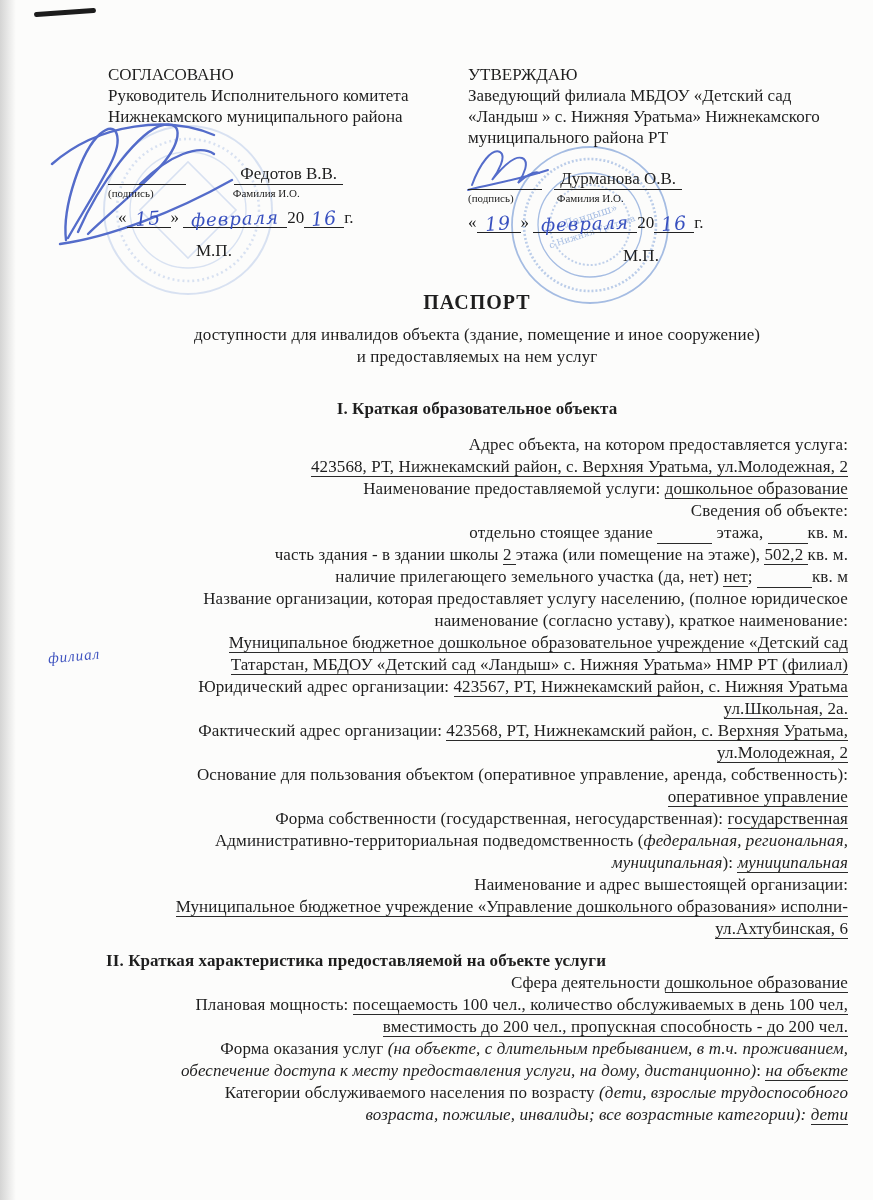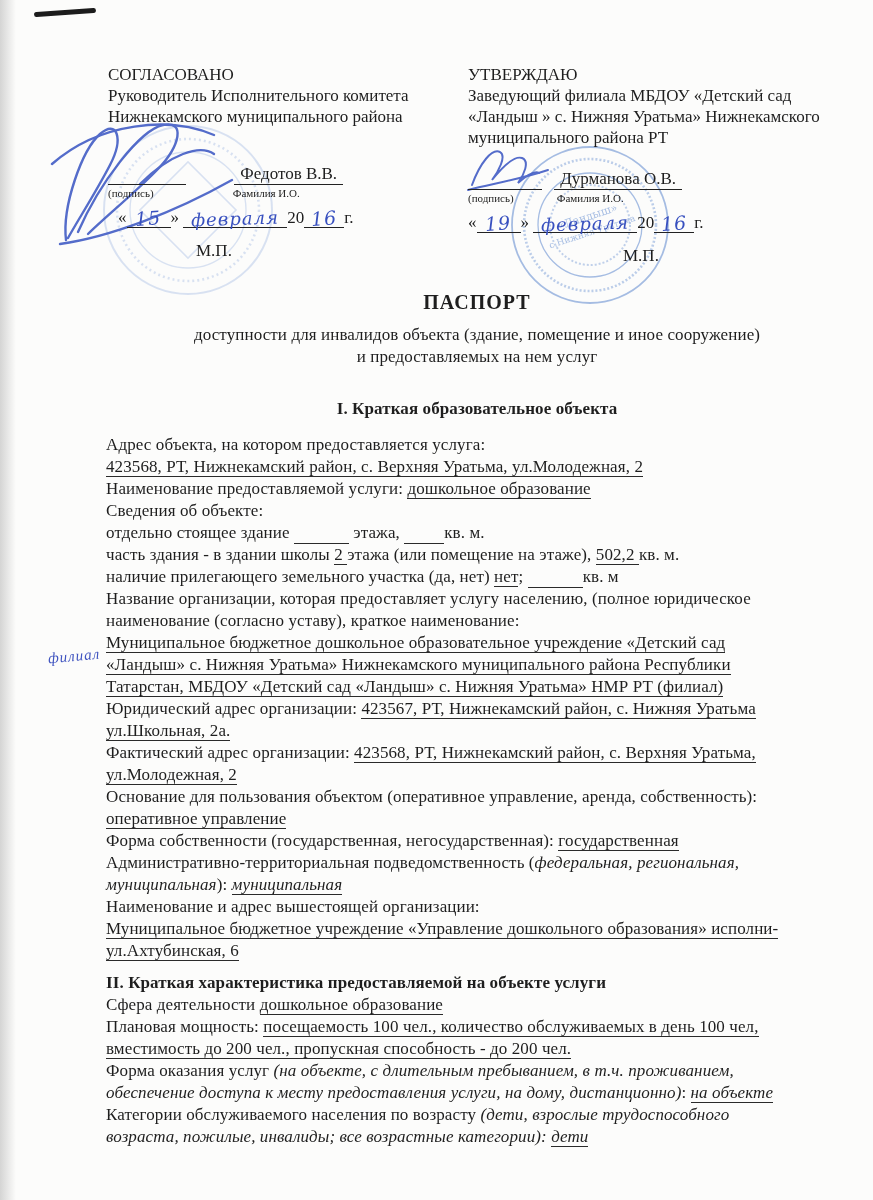--- a/index.html
+++ b/index.html
@@ -33,21 +33,21 @@
   .margin-note{position:absolute;left:48px;top:648px;font-style:italic;color:#4155c0;
         font-size:15px;transform:rotate(-5deg);letter-spacing:1px;}
   
   .body{position:absolute;left:106px;top:290px;width:742px;font-size:17px;letter-spacing:.1px;}
   .doc-title{text-align:center;font-weight:bold;font-size:20px;letter-spacing:1px;height:24px;
         line-height:24px;margin-bottom:10px;}
   .doc-sub{text-align:center;height:22px;line-height:22px;}
   .h1c{text-align:center;font-weight:bold;height:22px;line-height:22px;}
   .h2l{text-align:left;font-weight:bold;height:22px;line-height:22px;}
   .sp14{height:14px}.sp30{height:30px}.sp10{height:10px}
-  .line{height:22px;line-height:22px;white-space:nowrap;}
+  .line{height:22px;line-height:22px;white-space:nowrap;text-align:right;}
   .u{border-bottom:1.2px solid #2a2a2a;padding-bottom:0;}
   .i{font-style:italic;}
   .blank{display:inline-block;border-bottom:1.2px solid #2a2a2a;height:14px;vertical-align:bottom;}
 </style>
 </head>
 <body>
 
 <div class="page">
   <div class="edge-shadow"></div>
   <div class="pen-mark"></div>
@@ -139,21 +139,20 @@
         <div class="line"><span>Адрес объекта, на котором предоставляется услуга:</span></div>
         <div class="line"><span class="u">423568, РТ, Нижнекамский район, с. Верхняя Уратьма, ул.Молодежная, 2</span></div>
         <div class="line"><span>Наименование предоставляемой услуги: </span><span class="u">дошкольное образование</span></div>
         <div class="line"><span>Сведения об объекте:</span></div>
         <div class="line"><span>отдельно стоящее здание </span><span class="blank" style="width: 55px;"></span><span> этажа,  </span><span class="blank" style="width: 40px;"></span><span>кв. м.</span></div>
         <div class="line"><span>часть здания - в здании школы  </span><span class="u"> 2 </span><span> этажа (или помещение на этаже),  </span><span class="u"> 502,2 </span><span> кв. м.</span></div>
         <div class="line"><span>наличие прилегающего земельного участка (да, нет) </span><span class="u">нет</span><span>;  </span><span class="blank" style="width: 55px;"></span><span>кв. м</span></div>
         <div class="line"><span>Название организации, которая предоставляет услугу населению, (полное юридическое</span></div>
         <div class="line"><span>наименование (согласно уставу), краткое наименование:</span></div>
         <div class="line"><span class="u">Муниципальное  бюджетное дошкольное образовательное учреждение «Детский сад</span></div>
-        <div class="line"><span class="u">«Ландыш» с. Нижняя Уратьма» Нижнекамского муниципального района Республики</span></div>
         <div class="line"><span class="u">Татарстан,  МБДОУ «Детский сад «Ландыш» с. Нижняя Уратьма» НМР РТ (филиал)</span></div>
         <div class="line"><span>Юридический адрес организации: </span><span class="u">423567, РТ, Нижнекамский район, с. Нижняя Уратьма</span></div>
         <div class="line"><span class="u">ул.Школьная, 2а.</span></div>
         <div class="line"><span>Фактический адрес организации: </span><span class="u">423568, РТ, Нижнекамский район, с. Верхняя Уратьма,</span></div>
         <div class="line"><span class="u">ул.Молодежная, 2</span></div>
         <div class="line"><span>Основание для пользования объектом (оперативное управление, аренда, собственность):</span></div>
         <div class="line"><span class="u">оперативное управление</span></div>
         <div class="line"><span>Форма собственности (государственная, негосударственная): </span><span class="u">государственная</span></div>
         <div class="line"><span>Административно-территориальная подведомственность (</span><span class="i">федеральная, региональная,</span></div>
         <div class="line"><span class="i">муниципальная</span><span>): </span><span class="u i">муниципальная</span></div>

